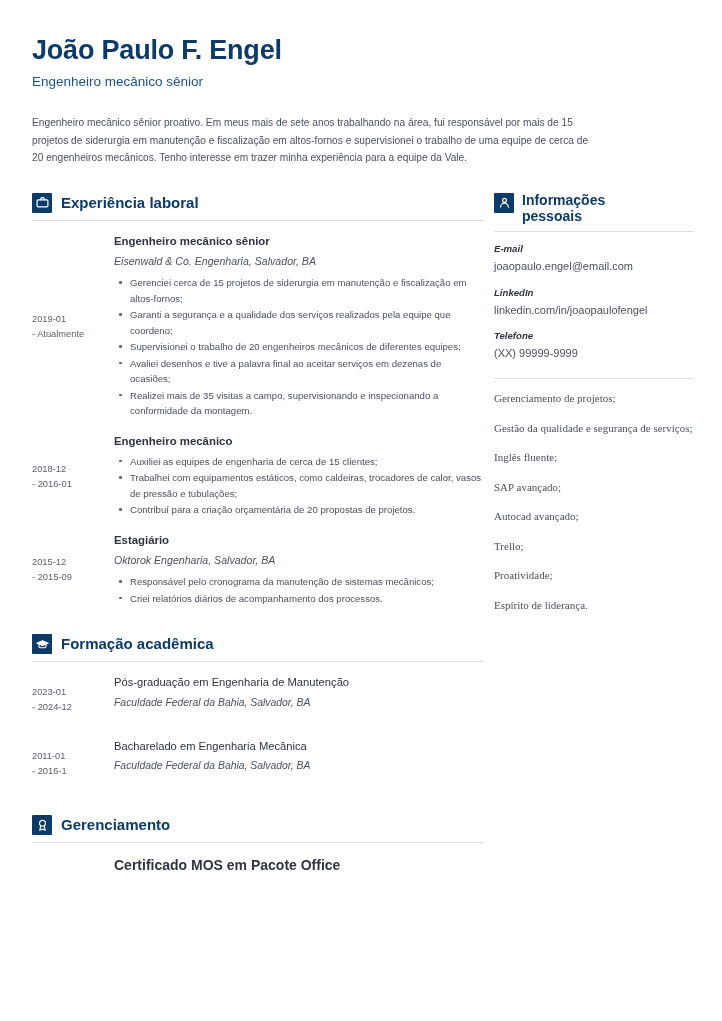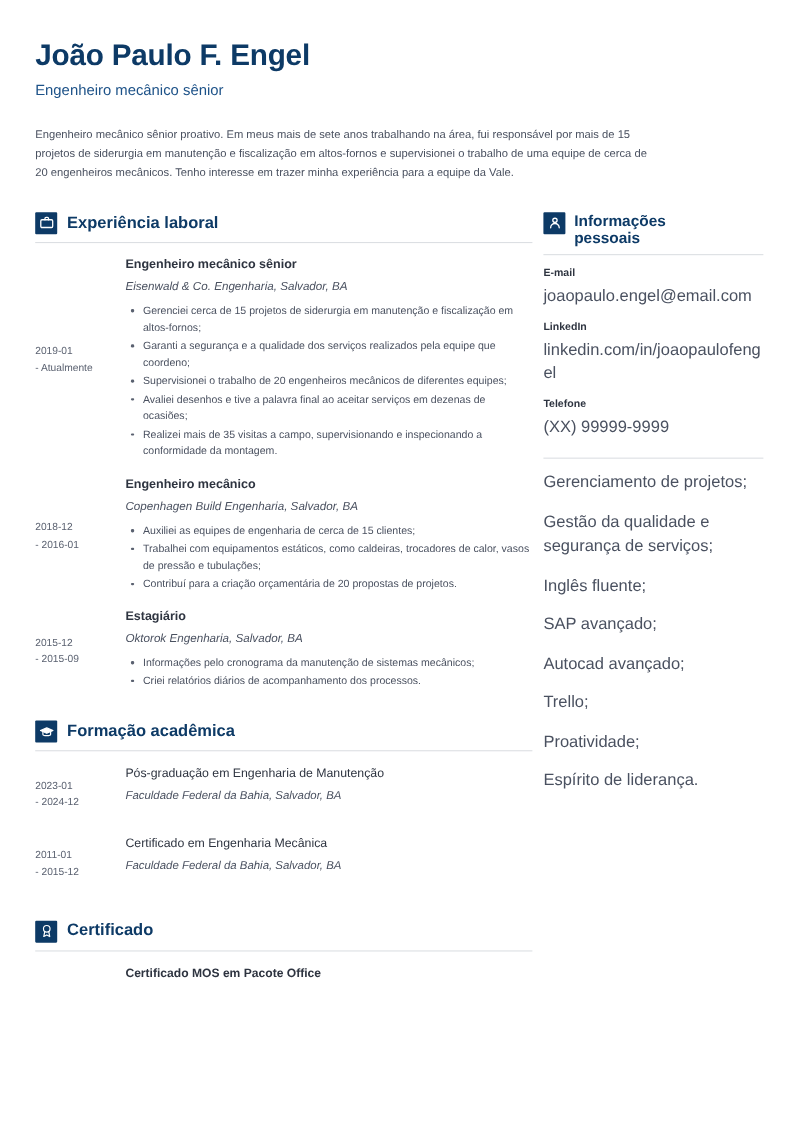--- a/index.html
+++ b/index.html
@@ -29,27 +29,27 @@
   .org{font-size:10.6px;font-style:italic;color:#4a5160;margin-bottom:7px;line-height:1.35;}
   ul.bul{margin:0;padding:0 0 0 14px;list-style:none;}
   ul.bul li{position:relative;font-size:9.6px;line-height:1.62;color:#4a5160;margin-bottom:1px;padding-left:2px;}
   ul.bul li:before{content:"";position:absolute;left:-9px;top:6px;width:2.6px;height:2.6px;
        border-radius:50%;background:#5a6170;}
   .edu-entry{margin-bottom:15px;}
   .edu-title{font-size:11.2px;font-weight:normal;color:#2e3440;margin-bottom:6px;line-height:1.3;}
   .edu-org{font-size:10.4px;font-style:italic;color:#4a5160;line-height:1.35;}
   .cert-row{display:flex;margin-bottom:17px;}
   .cert-pad{width:82px;flex:0 0 82px;}
-  .cert-name{font-size:11px;font-weight:bold;color:#2e3440;line-height:1.3;}
+  .cert-name{font-size:14px;font-weight:bold;color:#2e3440;line-height:1.3;}
   .side-sec{margin-bottom:17px;}
   .side-head{display:flex;align-items:flex-start;gap:8px;margin-bottom:7px;}
   .side-rule{height:1px;background:#dcdfe3;margin-bottom:11px;}
-  .ci-label{font-size:9.6px;font-weight:bold;color:#2e3440;margin-bottom:3px;line-height:1.35;}
-  .ci-val{font-size:15px;color:#4a5160;margin-bottom:12px;line-height:1.4;word-break:break-word;}
-  .skill{font-size:15px;color:#4a5160;margin-bottom:13px;line-height:1.5;}
+  .ci-label{font-size:9.6px;font-weight:bold;color:#2e3440;margin-bottom:3px;line-height:1.35;font-style:italic;}
+  .ci-val{font-size:11px;color:#4a5160;margin-bottom:12px;line-height:1.4;word-break:break-word;}
+  .skill{font-size:11px;color:#4a5160;margin-bottom:13px;line-height:1.5;font-family:Liberation Serif, serif;}
   .sec-gap{height:13px;}
 </style>
 </head>
 <body>
 
 <div class="page">
 
   <h1 class="name">João Paulo F. Engel</h1>
   <div class="role">Engenheiro mecânico sênior</div>
   <div class="summary">Engenheiro mecânico sênior proativo. Em meus mais de sete anos trabalhando na área, fui responsável por mais de 15 projetos de siderurgia em manutenção e fiscalização em altos-fornos e supervisionei o trabalho de uma equipe de cerca de 20 engenheiros mecânicos. Tenho interesse em trazer minha experiência para a equipe da Vale.</div>
@@ -88,39 +88,38 @@
           </div>
         </div>
 
         <div class="entry">
           <div class="dates">
             <div>2018-12</div>
             <div>- 2016-01</div>
           </div>
           <div class="body">
             <div class="job-title">Engenheiro mecânico</div>
-            <div class="org">Copenhagen Build Engenharia, Salvador, BA</div>
             <ul class="bul">
               <li>Auxiliei as equipes de engenharia de cerca de 15 clientes;</li>
               <li>Trabalhei com equipamentos estáticos, como caldeiras, trocadores de calor, vasos de pressão e tubulações;</li>
               <li>Contribuí para a criação orçamentária de 20 propostas de projetos.</li>
             </ul>
           </div>
         </div>
 
         <div class="entry">
           <div class="dates">
             <div>2015-12</div>
             <div>- 2015-09</div>
           </div>
           <div class="body">
             <div class="job-title">Estagiário</div>
             <div class="org">Oktorok Engenharia, Salvador, BA</div>
             <ul class="bul">
-              <li>Informações pelo cronograma da manutenção de sistemas mecânicos;</li>
+              <li>Responsável pelo cronograma da manutenção de sistemas mecânicos;</li>
               <li>Criei relatórios diários de acompanhamento dos processos.</li>
             </ul>
           </div>
         </div>
       </div>
 
       <div class="sec-gap"></div>
 
       <div class="sec">
         <div class="sec-head">
@@ -141,40 +140,40 @@
           </div>
           <div class="body edu-entry">
             <div class="edu-title">Pós-graduação em Engenharia de Manutenção</div>
             <div class="edu-org">Faculdade Federal da Bahia, Salvador, BA</div>
           </div>
         </div>
 
         <div class="entry">
           <div class="dates">
             <div>2011-01</div>
-            <div>- 2015-12</div>
+            <div>- 2016-1</div>
           </div>
           <div class="body edu-entry">
-            <div class="edu-title">Certificado em Engenharia Mecânica</div>
+            <div class="edu-title">Bacharelado em Engenharia Mecânica</div>
             <div class="edu-org">Faculdade Federal da Bahia, Salvador, BA</div>
           </div>
         </div>
       </div>
 
       <div class="sec-gap"></div>
 
       <div class="sec">
         <div class="sec-head">
           <span class="ico">
             <svg width="13" height="13" viewBox="0 0 24 24" fill="none" stroke="#ffffff" stroke-width="2" stroke-linecap="round" stroke-linejoin="round">
               <circle cx="12" cy="8" r="5.5"></circle>
               <path d="M8.6 12.8 7 21l5-2.6L17 21l-1.6-8.2"></path>
             </svg>
           </span>
-          <span class="sec-title">Certificado</span>
+          <span class="sec-title">Gerenciamento</span>
         </div>
         <div class="rule"></div>
 
         <div class="cert-row">
           <div class="cert-pad"></div>
           <div class="cert-name">Certificado MOS em Pacote Office</div>
         </div>
       </div>
 
     </div>

